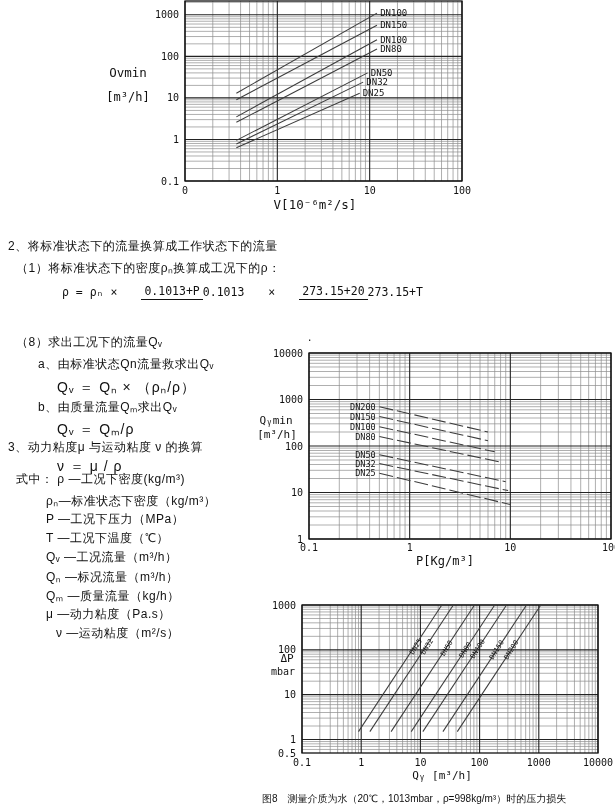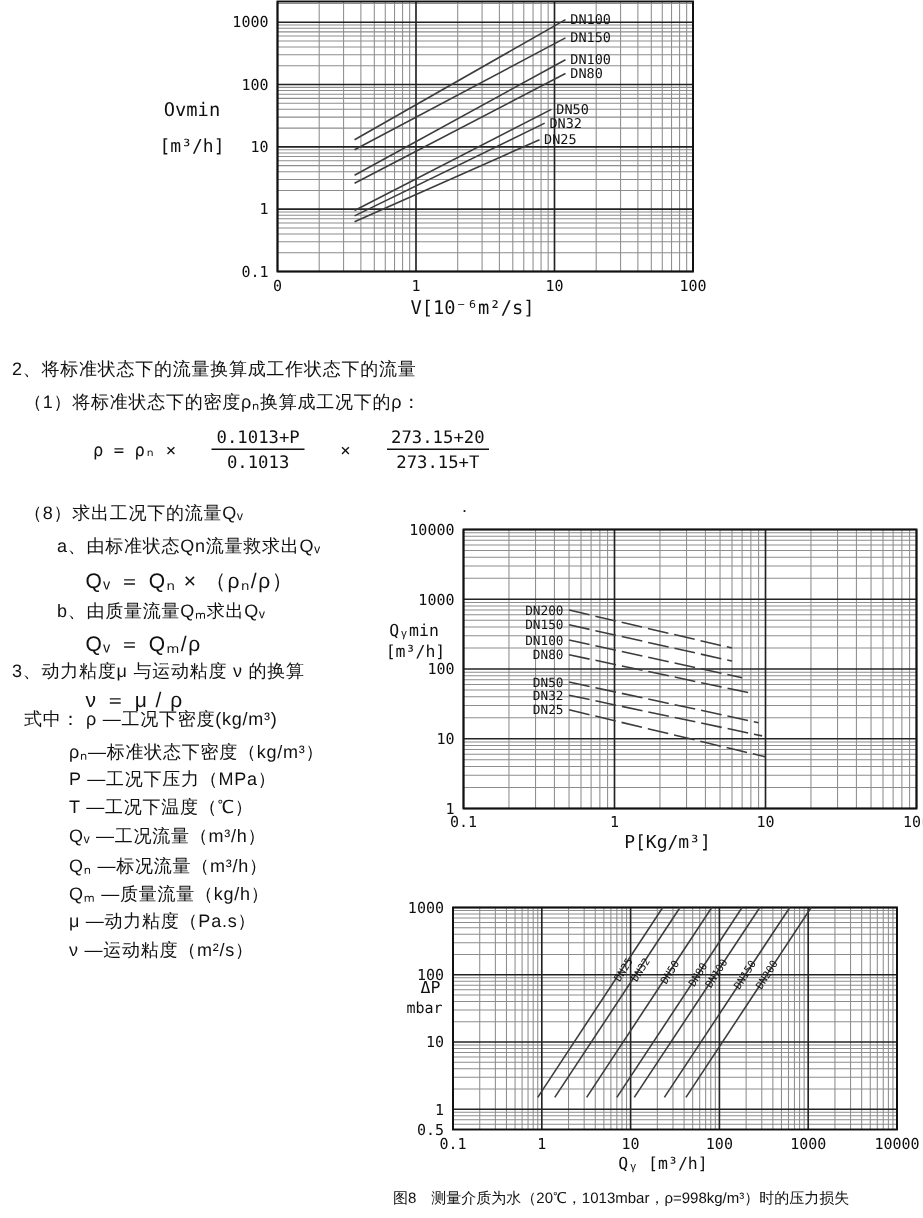--- a/index.html
+++ b/index.html
@@ -17,24 +17,24 @@
   #cap7{left:338px;top:571px;}
   #cap8{left:262px;top:792px;font-size:10px;letter-spacing:0;}
   #l0{left:8px;top:238px;}   #l1{left:16px;top:259px;}
   #l2{left:16px;top:334px;}  #l3{left:38px;top:356px;}
   #l4{left:57px;top:377px;}  #l5{left:38px;top:398px;}
   #l6{left:57px;top:419px;}  #l7{left:8px;top:439px;}
   #l8{left:57px;top:458px;}  #l9{left:16px;top:471px;}
   #l10{left:46px;top:492px;} #l11{left:46px;top:511px;}
   #l12{left:46px;top:530px;} #l13{left:46px;top:549px;}
   #l14{left:46px;top:568px;} #l15{left:46px;top:587px;}
-  #l16{left:46px;top:606px;} #l17{left:46px;top:625px;}
+  #l16{left:46px;top:606px;} #l17{left:56px;top:625px;}
   .formula{position:absolute;left:62px;top:284px;display:flex;align-items:center;gap:24px;
            font-size:11.5px;font-family:"DejaVu Sans Mono","Liberation Mono",monospace;}
-  .frac{display:inline-flex;flex-direction:column;text-align:center;}
+  .frac{display:inline-flex;flex-direction:row;text-align:center;}
   .frac .num{border-bottom:1.3px solid #111;padding:0 3px 1px;}
   .frac .den{padding-top:1px;}
   .dot{position:absolute;left:308px;top:330px;font-size:12px;}
 </style>
 </head>
 <body>
 
 <div class="page">
 
   <svg id="fig6" class="fig" width="380" height="230" viewBox="0 0 380 230">

